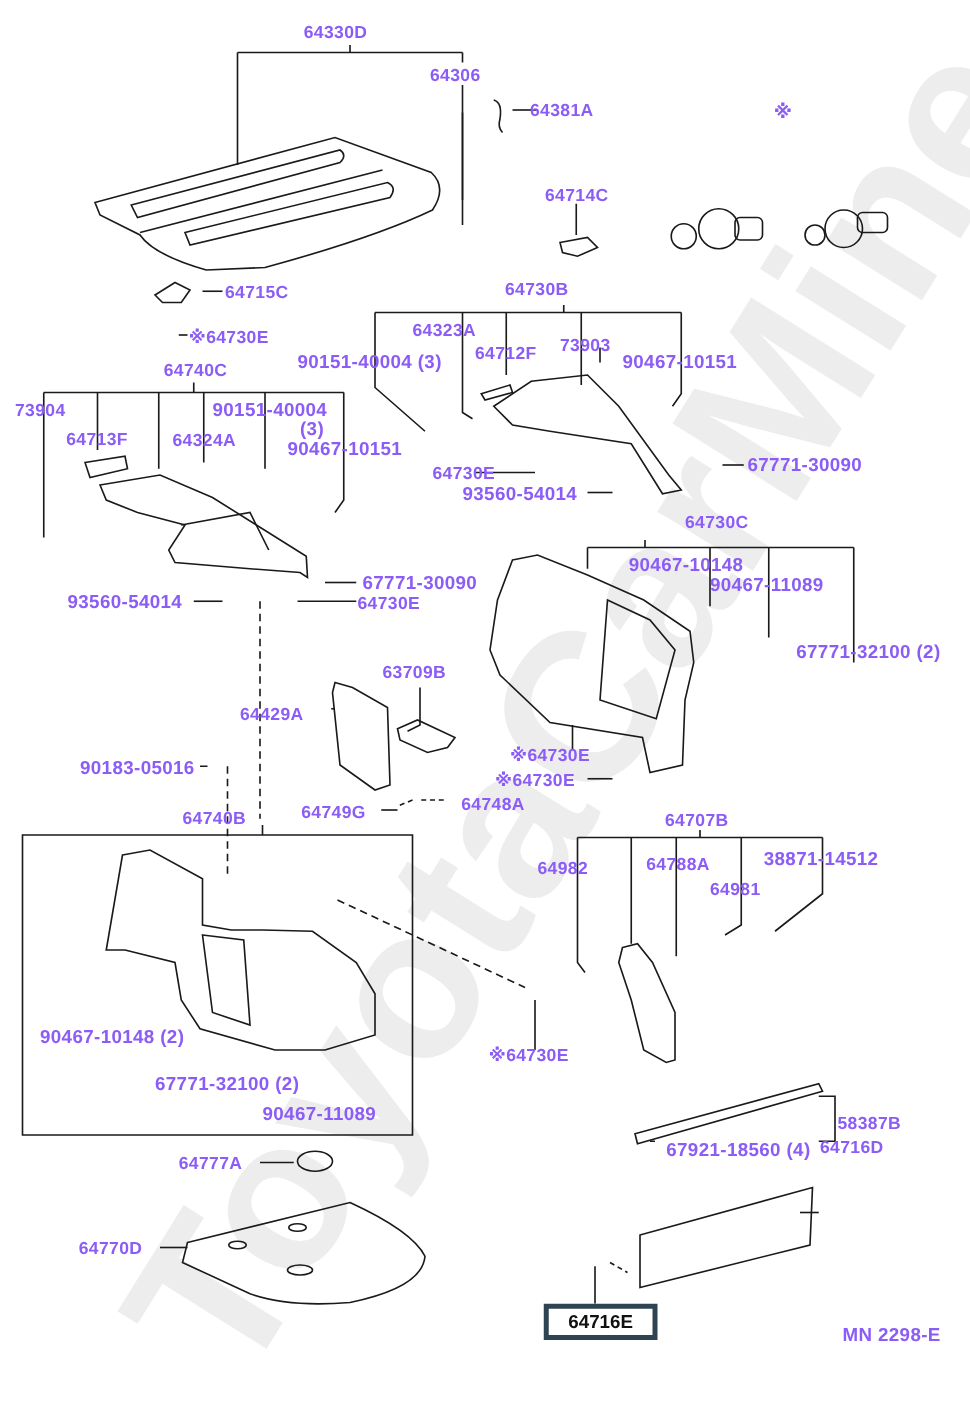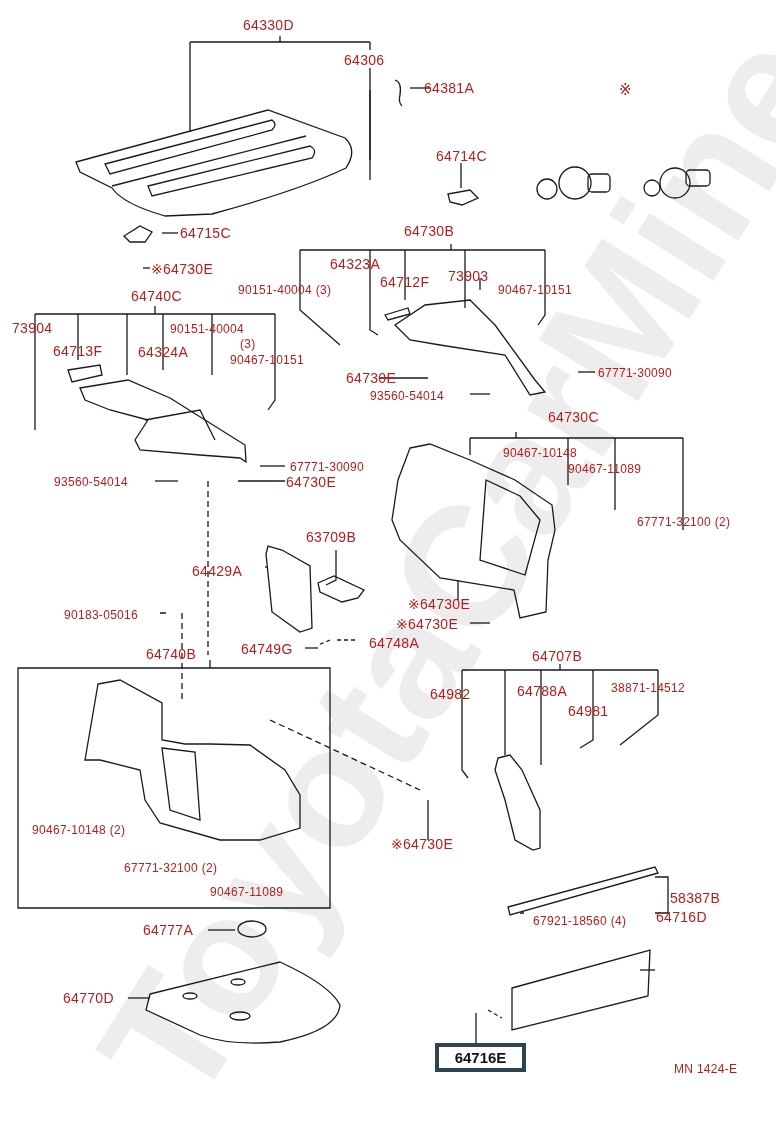--- a/index.html
+++ b/index.html
@@ -1,20 +1,20 @@
 <!DOCTYPE html>
 <html><head>
 <meta charset="utf-8">
 <style>
   html,body{margin:0;padding:0;background:#fff;}
   #stage{position:relative;width:776px;height:1128px;overflow:hidden;background:#fff;
     font-family:"Liberation Sans","DejaVu Sans",sans-serif;color:#111;}
   #art{position:absolute;left:0;top:0;width:776px;height:1128px;}
-  .lbl{position:absolute;font-size:14px;font-weight:normal;letter-spacing:0.3px;white-space:nowrap;line-height:16px;color:#b91c1c;}
-  .lbl.sm{font-size:12px;}
+  .lbl{position:absolute;font-size:14px;font-weight:bold;letter-spacing:0.3px;white-space:nowrap;line-height:16px;color:#8b5cf6;}
+  .lbl.sm{font-size:15px;}
   .wm{position:absolute;left:20px;top:300px;font-size:170px;font-weight:bold;color:#e9e9e9;
       transform:rotate(-58deg);transform-origin:0 0;white-space:nowrap;opacity:0.8;top:1030px;left:60px;}
   #typebox{position:absolute;left:518px;top:103px;width:213px;height:127px;border:1.5px solid #222;}
   #typebox .hdr{position:absolute;top:0;height:27px;border-bottom:1.5px solid #222;font-weight:bold;font-size:14px;
       line-height:27px;text-align:center;}
   #typebox .ha{left:0;width:106px;border-right:1.5px solid #222;}
   #typebox .hb{left:107px;width:106px;}
   #typebox .divider{position:absolute;left:106px;top:0;width:1.5px;height:127px;background:#222;}
   #hl{position:absolute;left:435px;top:1043px;width:83px;height:21px;border:4px solid #2e4452;background:#fff;
       font-weight:bold;font-size:15px;line-height:21px;text-align:center;}
@@ -192,14 +192,14 @@
   <div class="lbl" style="left:568px;top:703px">64981</div>
   <div class="lbl sm" style="left:611px;top:680px">38871-14512</div>
 
   <div class="lbl" style="left:143px;top:922px">64777A</div>
   <div class="lbl" style="left:63px;top:990px">64770D</div>
   <div class="lbl" style="left:670px;top:890px">58387B</div>
   <div class="lbl sm" style="left:533px;top:913px">67921-18560 (4)</div>
   <div class="lbl" style="left:656px;top:909px">64716D</div>
 
   <div id="hl" style="border-color: rgb(46, 68, 82);">64716E</div>
-  <div class="lbl sm" style="left:674px;top:1061px">MN 1424-E</div>
+  <div class="lbl sm" style="left:674px;top:1061px">MN 2298-E</div>
 </div>
 
 </body></html>

